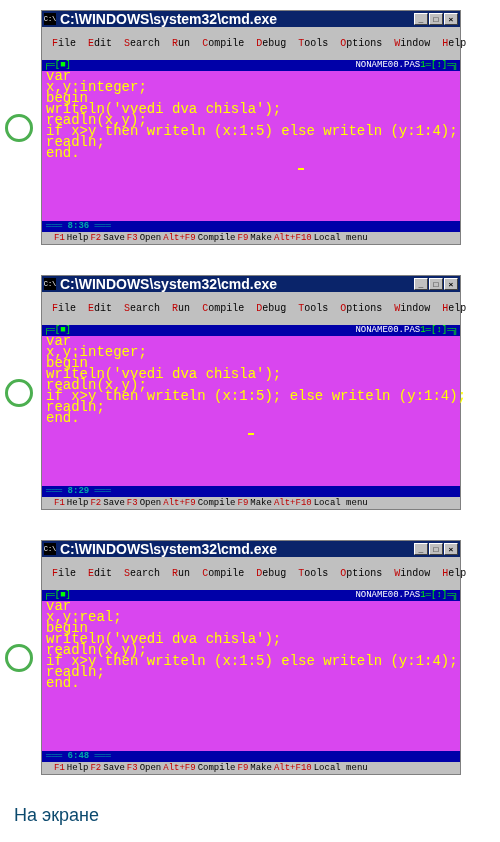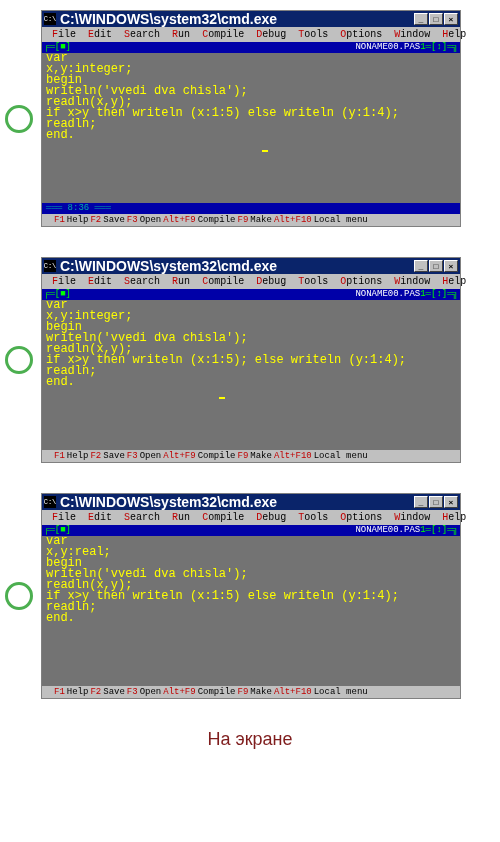--- a/index.html
+++ b/index.html
@@ -72,21 +72,21 @@
       font-size: 8px;
       display: flex;
       align-items: center;
       justify-content: center;
       color: #000;
       font-weight: bold;
     }
     .menubar {
       background: #c0c0c0;
       display: flex;
-      padding: 1px 4px;
+      padding: 10px 4px;
       gap: 0;
     }
     .menu-item {
       padding: 1px 6px;
       color: #000;
       font-size: 10px;
     }
     .menu-item .hotkey {
       color: #c00000;
     }
@@ -105,58 +105,58 @@
       line-height: 11px;
     }
     .editor-top .left-bracket { color: #00ff00; }
     .editor-top .filename { 
       color: #ffffff; 
       flex: 1;
       text-align: right;
     }
     .editor-top .right-part { color: #00ff00; }
     .editor-content {
-      background: #737373;
+      background: #d946ef;
       color: #ffff00;
       padding: 0 4px;
       min-height: 150px;
       white-space: pre;
-      font-size: 12px;
+      font-size: 14px;
       line-height: 11px;
       position: relative;
     }
     .cursor {
       display: inline-block;
       width: 6px;
       height: 2px;
       background: #ffff00;
       vertical-align: bottom;
     }
     .editor-bottom {
       background: #0000a8;
       color: #00a8a8;
       padding: 0 4px;
       font-size: 9px;
       line-height: 11px;
+      font-weight: bold;
     }
     .editor-bottom .pos { color: #00a8a8; }
     .statusbar {
       background: #c0c0c0;
       color: #000;
       padding: 1px 12px;
       font-size: 9px;
       display: flex;
       gap: 2px;
     }
     .statusbar .fkey { color: #c00000; }
     .bottom-text {
       font-size: 18px;
-      color: #7f1d1d;
-      margin: 20px 22px;
-      text-align: center;
+      color: #0c4a6e;
+      margin: 20px 14px;
     }
   </style>
 </head>
 <body>
 
 <div class="option-row">
   <div class="radio-circle"></div>
   <div class="window">
     <div class="titlebar">
       <div class="titlebar-left">
@@ -259,20 +259,21 @@
 readln(x,y);
 if x&gt;y then writeln (x:1:5); else writeln (y:1:4);
 readln;
 end.</span>
                         <span class="cursor"></span>
 
 
 
 
 </div>
+      <div class="editor-bottom"><span class="pos">═══ 8:29 ═══</span></div>
     </div>
     <div class="statusbar">
       <span class="fkey">F1</span>
         <span> Help  </span>
       <span class="fkey">F2</span>
         <span> Save  </span>
       <span class="fkey">F3</span>
         <span> Open  </span>
       <span class="fkey">Alt+F9</span>
         <span> Compile  </span>
@@ -323,20 +324,21 @@
 readln(x,y);
 if x&gt;y then writeln (x:1:5) else writeln (y:1:4);
 readln;
 end.</span>
 
 
 
 
 
 </div>
+      <div class="editor-bottom"><span class="pos">═══ 6:48 ═══</span></div>
     </div>
     <div class="statusbar">
       <span class="fkey">F1</span>
         <span> Help  </span>
       <span class="fkey">F2</span>
         <span> Save  </span>
       <span class="fkey">F3</span>
         <span> Open  </span>
       <span class="fkey">Alt+F9</span>
         <span> Compile  </span>

